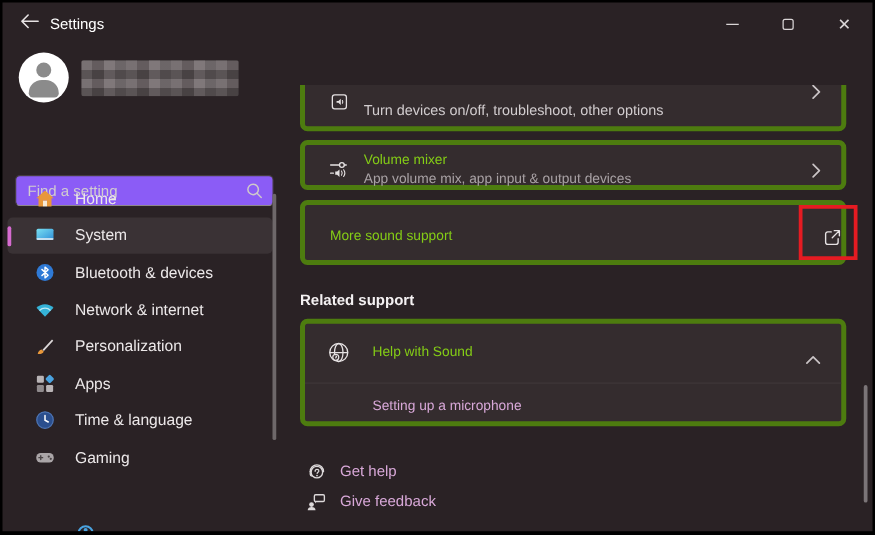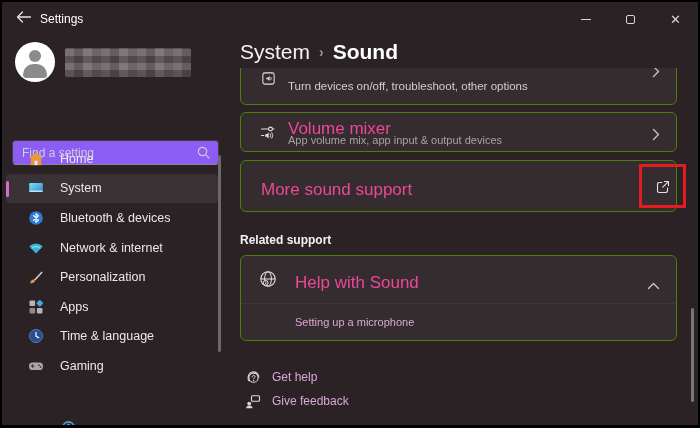--- a/index.html
+++ b/index.html
@@ -55,26 +55,26 @@
                        background:#6e686a; border-radius:2px; }
   .a11y-partial { position:absolute; left:60px; top:384px; width:13px; height:13px; }
 
   
   .breadcrumb { position:absolute; left:238px; top:38px; font-size:21px; color:#fff; }
   .crumb-parent { font-weight:400; color:#f5f2f3; }
   .crumb-sep { font-size:14px; color:#9a9496; margin:0 9px; position:relative; top:-2px; }
   .crumb-current { font-weight:700; color:#fff; }
 
   .viewport { position:absolute; left:238px; top:66px; width:452px; height:357px; overflow:hidden; }
-  .card { position:relative; width:437px; background:#342c2e; border:1px solid #4d7c0f;
+  .card { position:relative; width:437px; background:#342c2e; border:4px solid #4d7c0f;
           border-radius:6px; }
   .card-clipped { margin-top:-29px; height:66px; }
   .card-volume { margin-top:7px; height:40px; }
   .card-more { margin-top:8px; height:52px; }
-  .card-title { font-size:17px; color:#ec4899; }
+  .card-title { font-size:11px; color:#84cc16; }
   .card-sub { font-size:11px; color:#a9a2a5; }
   .chevron-right { position:absolute; right:16px; color:#cac4c6; }
   .c1-icon { position:absolute; left:20px; top:31px; }
   .c1-sub { position:absolute; left:47px; top:40px; font-size:11.5px; color:#d2cdcf; }
   .c1-chev { top:24px; }
   .c2-icon { position:absolute; left:19px; top:11px; }
   .c2-title { position:absolute; left:47px; top:6px; }
   .c2-sub { position:absolute; left:47px; top:21px; }
   .c2-chev { top:14px; }
   .c3-title { position:absolute; left:20px; top:19px; }
@@ -242,23 +242,20 @@
     <div class="sidebar-scrollbar"></div>
 
     <div class="a11y-partial">
       <svg width="13" height="13" viewBox="0 0 13 13">
         <circle cx="6.5" cy="6.5" r="5.6" fill="none" stroke="#4aa3e0" stroke-width="1.6"></circle>
         <circle cx="6.5" cy="4" r="1.6" fill="#4aa3e0"></circle>
       </svg>
     </div>
   </aside>
 
-  <h1 class="breadcrumb">
-    <span class="crumb-parent">System</span><span class="crumb-sep">›</span><span class="crumb-current">Sound</span>
-  </h1>
 
   <div class="viewport">
 
     <div class="card card-clipped">
       <span class="c1-icon">
         <svg width="15" height="15" viewBox="0 0 16 16">
           <rect x="2" y="2" width="12" height="12" rx="2" fill="none" stroke="#e6e2e3" stroke-width="1.1"></rect>
           <path d="M5.6 7.2h1.6l2-1.8v5.2l-2-1.8H5.6Z" fill="#e6e2e3"></path>
           <path d="M10.6 6.8a2.4 2.4 0 0 1 0 2.4" stroke="#e6e2e3" stroke-width="0.9" fill="none" stroke-linecap="round"></path>
         </svg>

